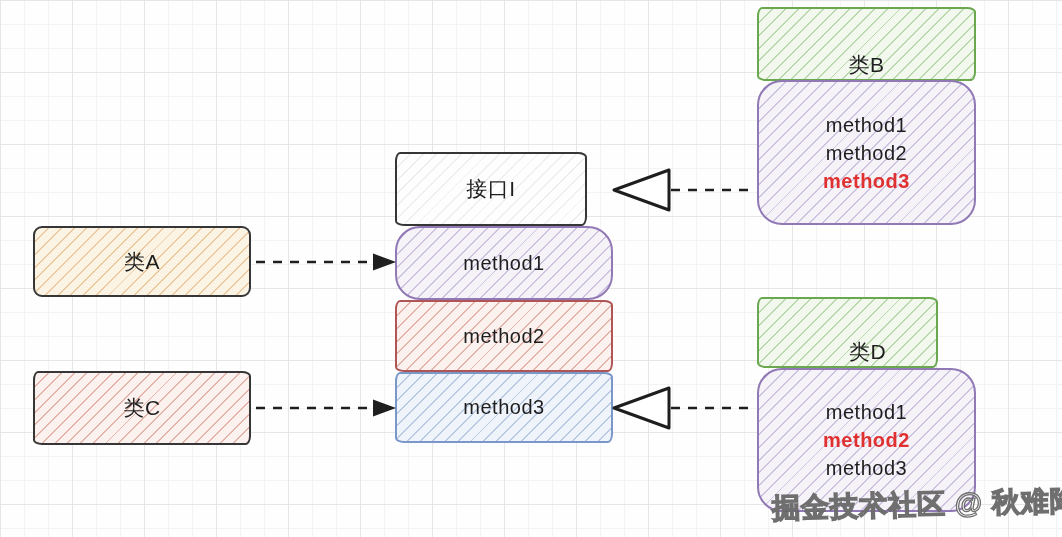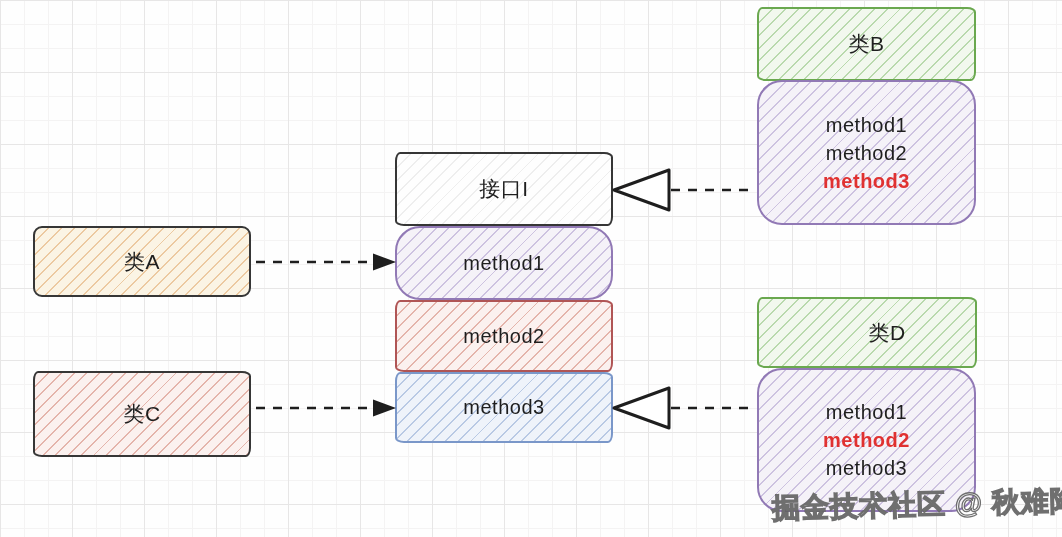--- a/index.html
+++ b/index.html
@@ -27,21 +27,21 @@
       repeating-linear-gradient(135deg, rgba(130,130,130,.13) 0 1.3px, transparent 1.3px 9px),
       var(--white-fill,#fefefe);}
   .h-cream{background:
       repeating-linear-gradient(135deg, var(--cream-hatch,#ecc9a0) 0 1.4px, transparent 1.4px 9px),
       var(--cream-fill,#fbf4e4);}
   .h-pink{background:
       repeating-linear-gradient(135deg, var(--pink-hatch,#e4b4ab) 0 1.4px, transparent 1.4px 9px),
       var(--pink-fill,#fbf1ef);}
   .h-green{background:
       repeating-linear-gradient(135deg, var(--green-hatch,#b9d9ad) 0 1.4px, transparent 1.4px 9px),
-      var(--green-fill,#f2f8ee);}
+      var(--green-fill,#f2f8ee); align-items: flex-end;}
   .h-purple{background:
       repeating-linear-gradient(135deg, var(--purple-hatch,#cdc2e0) 0 1.4px, transparent 1.4px 9px),
       var(--purple-fill,#f5f2f8); border-radius: 25px;}
   .h-blue{background:
       repeating-linear-gradient(135deg, var(--blue-hatch,#b9c9e4) 0 1.4px, transparent 1.4px 9px),
       var(--blue-fill,#eff3fa);}
   .b-green{border-color:var(--green-border,#6aa84f);}
   .b-purple{border-color:var(--purple-border,#9179b5);}
   .b-maroon{border-color:var(--maroon-border,#b05555);}
   .b-blue{border-color:var(--blue-border,#7a97c9);}
@@ -63,42 +63,42 @@
 
   <div class="box h-green b-green" style="left:757px;top:7px;width:219px;height:74px;">
     <span>类B</span>
   </div>
   <div class="box methods h-purple b-purple" style="left:757px;top:80px;width:219px;height:145px;">
     <div>method1</div>
     <div>method2</div>
     <div class="em">method3</div>
   </div>
 
-  <div class="box h-gray dark" style="left:395px;top:152px;width:218px;height:74px;">
+  <div class="box h-gray dark" style="left:395px;top:152px;width:192px;height:74px;">
     <span>接口I</span>
   </div>
   <div class="box h-purple b-purple" style="left:395px;top:226px;width:218px;height:74px;font-size:20px;">
     <span>method1</span>
   </div>
   <div class="box h-pink b-maroon" style="left:395px;top:300px;width:218px;height:72px;font-size:20px;">
     <span>method2</span>
   </div>
   <div class="box h-blue b-blue" style="left:395px;top:372px;width:218px;height:71px;font-size:20px;">
     <span>method3</span>
   </div>
 
   <div class="box h-cream dark" style="left:33px;top:226px;width:218px;height:71px;border-radius:9px;">
     <span>类A</span>
   </div>
 
-  <div class="box h-pink dark" style="left:33px;top:371px;width:218px;height:86px;">
+  <div class="box h-pink dark" style="left:33px;top:371px;width:218px;height:74px;">
     <span>类C</span>
   </div>
 
-  <div class="box h-green b-green" style="left:757px;top:297px;width:220px;height:71px;padding-left:40px;">
+  <div class="box h-green b-green" style="left:757px;top:297px;width:181px;height:71px;padding-left:40px;">
     <span>类D</span>
   </div>
   <div class="box methods h-purple b-purple" style="left:757px;top:368px;width:219px;height:144px;">
     <div>method1</div>
     <div class="em">method2</div>
     <div>method3</div>
   </div>
 
   <svg class="arrows" width="1062" height="537" viewBox="0 0 1062 537">
      method1 : dashed dependency arrow --&gt;

